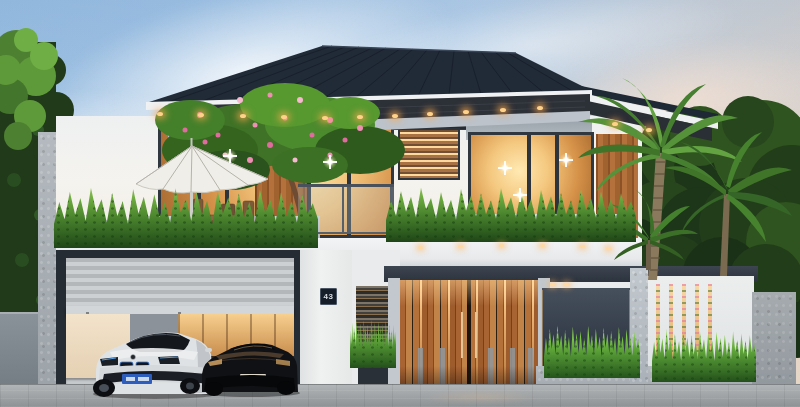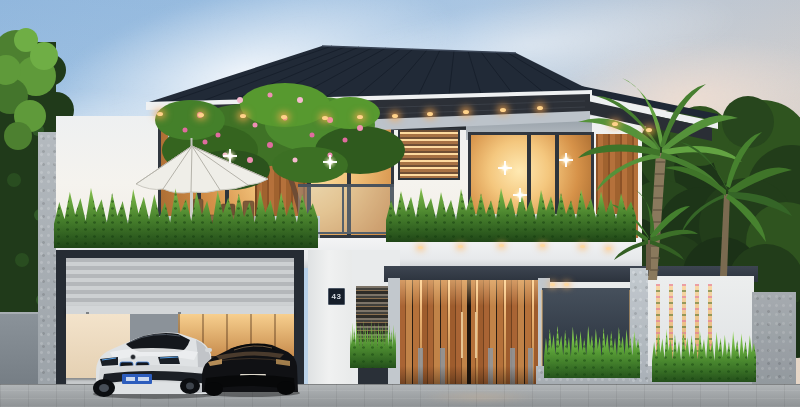--- a/index.html
+++ b/index.html
@@ -146,21 +146,21 @@
       <div class="a" style="left:112px;top:6px;width:3px;height:5px;background:#7e8286;"></div>
     </div>
     <div class="a" style="left:10px;top:64px;width:228px;height:76px;background:linear-gradient(180deg,#4a3625,#2b2019);">
       <div class="a" style="left:0;top:0;width:64px;height:76px;background:linear-gradient(180deg,#f3e3cb,#e2cdae);"></div>
       <div class="a" style="left:64px;top:0;width:48px;height:30px;background:#8b9299;"></div>
       <div class="a" style="left:112px;top:0;width:116px;height:42px;background:repeating-linear-gradient(90deg,rgba(60,30,10,.35) 0 2px,transparent 2px 24px),linear-gradient(180deg,#f7cf8e,#c88d4e);"></div>
       <div class="a" style="left:0;top:64px;width:228px;height:12px;background:#c6c9cb;box-shadow:inset 0 2px 2px rgba(0,0,0,.3);"></div>
     </div>
   </div>
 
-  <div class="a" style="left:300px;top:250px;width:52px;height:142px;background:linear-gradient(90deg,#dfe2e3,#f0f1f1 40%,#e6e8e8);margin-left:8px;">
+  <div class="a" style="left:300px;top:250px;width:52px;height:142px;background:linear-gradient(90deg,#dfe2e3,#f0f1f1 40%,#e6e8e8);">
     <div class="a plaque" style="left:20px;top:38px;width:15px;height:15px;">
       <span>43</span>
     </div>
   </div>
 
   <div class="a" style="left:352px;top:250px;width:48px;height:144px;background:#e9ebec;">
     <div class="a" style="left:4px;top:36px;width:36px;height:62px;background:repeating-linear-gradient(180deg,#7d7468 0 2px,#41403c 2px 4px,#8a6f4f 4px 5px,#2e2c28 5px 8px);"></div>
     <div class="a" style="left:6px;top:100px;width:32px;height:42px;background:#2a3038;"></div>
   </div>
 

